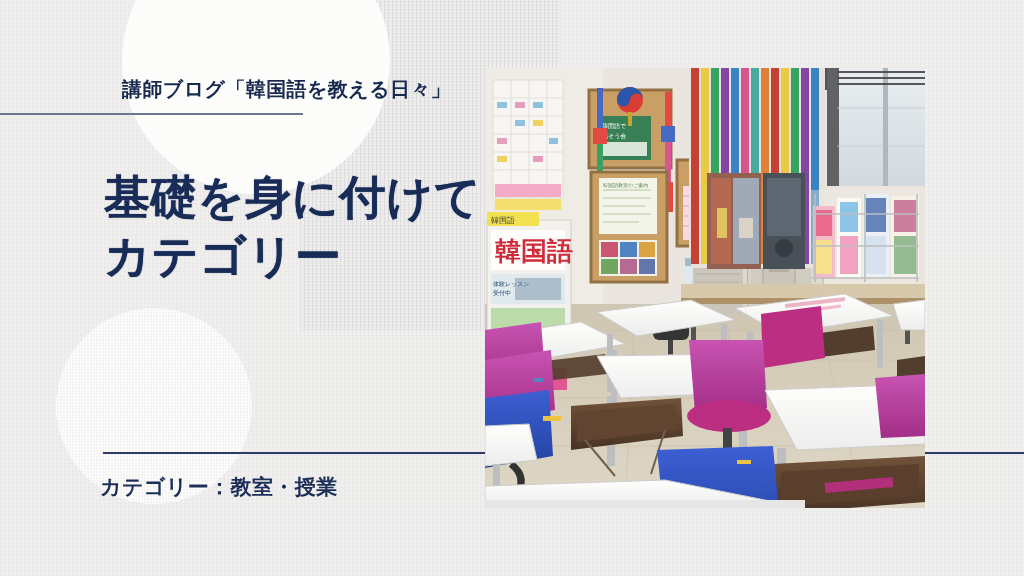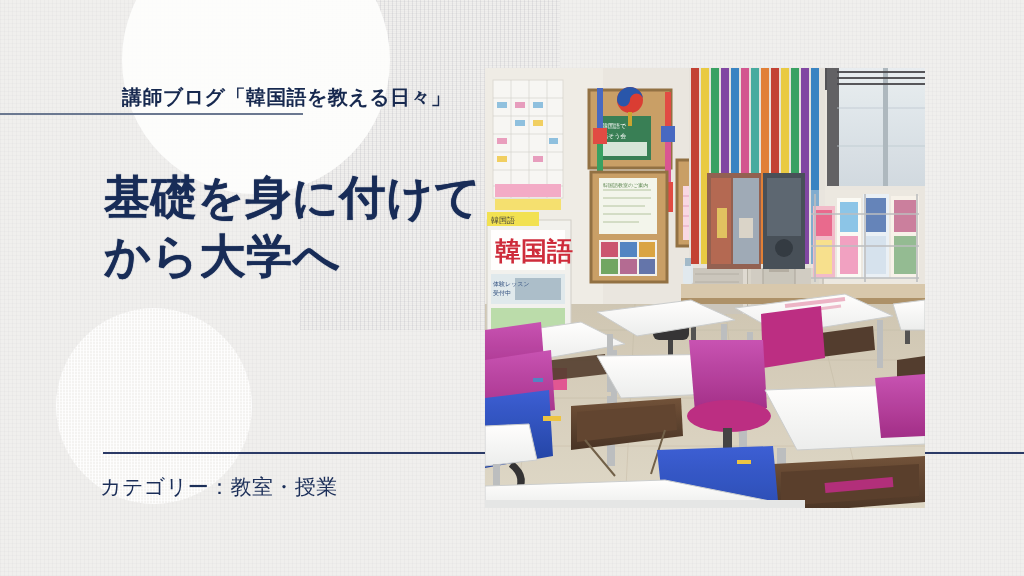--- a/index.html
+++ b/index.html
@@ -80,40 +80,39 @@
   
   .eyebrow {
     position: absolute;
     left: 122px;
     top: 76px;
     font-size: 20px;
     font-weight: bold;
     letter-spacing: 0.02em;
     color: #17294f;
     white-space: nowrap;
-    margin-top: 8px;
   }
   .headline {
     position: absolute;
     left: 104px;
     top: 168px;
     font-size: 46px;
     font-weight: bold;
     line-height: 1.28;
     letter-spacing: 0.015em;
     color: #182c57;
     white-space: pre-line;
     text-shadow: 0 0 1px #182c57;
   }
   .category {
     position: absolute;
     left: 100px;
     top: 473px;
     font-size: 21px;
-    font-weight: normal;
+    font-weight: bold;
     letter-spacing: 0.02em;
     color: #1b2e58;
     white-space: nowrap;
   }
 
   
   .photo {
     position: absolute;
     left: 485px;
     top: 68px;
@@ -132,21 +131,21 @@
   <div class="bg-texture"></div>
   <div class="texture-band"></div>
   <div class="circle-tl"></div>
   <div class="circle-bl"></div>
 
   <div class="rule-top"></div>
 
   <div class="eyebrow">講師ブログ「韓国語を教える日々」</div>
 
   <div class="headline">基礎を身に付けて
-から大学へ</div>
+カテゴリー</div>
 
   <div class="rule-bottom"></div>
 
   <div class="category">カテゴリー：教室・授業</div>
 
   <div class="photo">
     <svg viewBox="0 0 440 440" xmlns="http://www.w3.org/2000/svg" shape-rendering="geometricPrecision">
       <defs>
         <linearGradient id="winG" x1="0" y1="0" x2="0" y2="1">
           <stop offset="0%" stop-color="#e8eef2"></stop>

